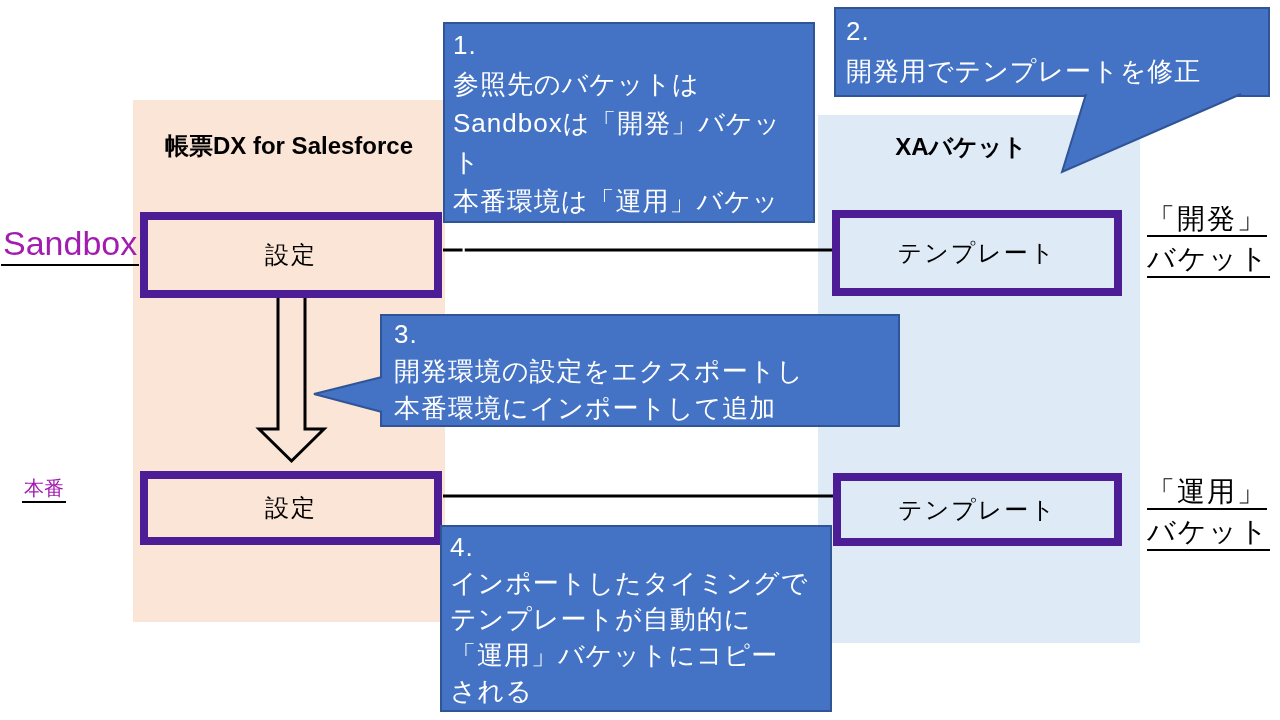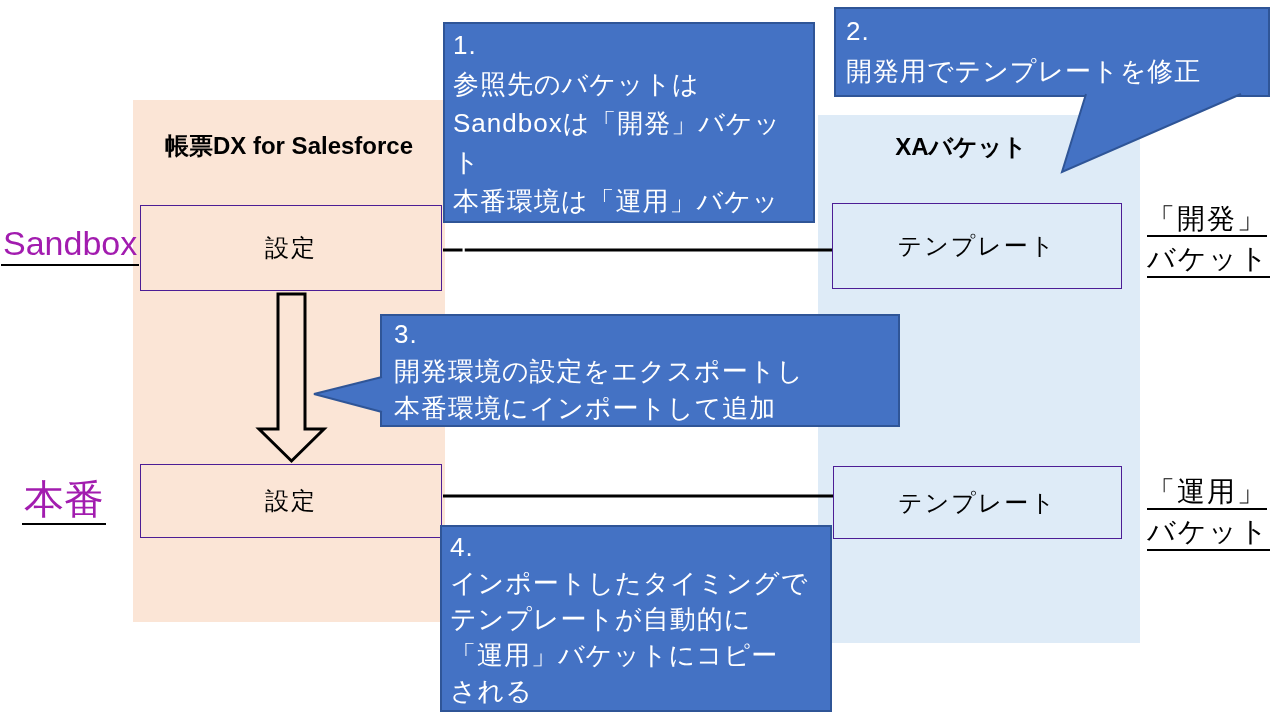--- a/index.html
+++ b/index.html
@@ -4,30 +4,30 @@
 <style>
   html,body{margin:0;padding:0;background:#fff;}
   body{font-family:"Liberation Sans","DejaVu Sans",sans-serif;}
   #canvas{position:relative;width:1280px;height:720px;background:#fff;overflow:hidden;}
   .col{position:absolute;}
   #col-left{left:133px;top:100px;width:312px;height:522px;background:var(--left_bg,#FBE5D6);}
   #col-right{left:818px;top:115px;width:322px;height:528px;background:var(--right_bg,#DEEBF7);}
   .col-header{position:absolute;font-weight:bold;font-size:24px;color:#000;text-align:center;z-index:2;}
   #hdr-left{left:133px;top:130px;width:312px;}
   #hdr-right{left:818px;top:131px;width:286px;}
-  .node-box{position:absolute;box-sizing:border-box;border:1px solid #4c1d95;display:flex;align-items:center;justify-content:center;font-size:24px;letter-spacing:2px;color:#000;z-index:2;}
+  .node-box{position:absolute;box-sizing:border-box;border:8px solid #4c1d95;display:flex;align-items:center;justify-content:center;font-size:24px;letter-spacing:2px;color:#000;z-index:2;margin-top:7px;}
   .node-peach{background:var(--left_bg,#FBE5D6);}
   .node-blue{background:var(--right_bg,#DEEBF7);font-family:Liberation Mono, monospace;}
   #set1{left:140px;top:205px;width:302px;height:86px;}
   #set2{left:140px;top:464px;width:302px;height:74px;}
   #tpl1{left:832px;top:203px;width:290px;height:86px;}
   #tpl2{left:833px;top:466px;width:289px;height:73px;}
   .side-label{position:absolute;color:#a21caf;z-index:2;border-bottom:2px solid #000;padding:0 2px 2px 2px;line-height:1.1;}
   #sandbox-label{left:1px;top:225px;font-size:34px;}
-  #honban-label{left:22px;top:477px;font-size:40px;}
+  #honban-label{left:22px;top:477px;font-size:20px;}
   .bucket-label{position:absolute;display:flex;flex-direction:column;align-items:flex-start;gap:7px;z-index:2;}
   .bucket-label span{display:inline-block;border-bottom:2px solid #000;padding-bottom:2px;font-size:28px;letter-spacing:2px;color:#000;line-height:1.05;}
   #bucket-dev{left:1147px;top:204px;}
   #bucket-ops{left:1147px;top:477px;}
   .callout{position:absolute;box-sizing:border-box;background:var(--callout_fill,#4472C4);border:2px solid var(--callout_border,#2F5597);color:#fff;white-space:pre-line;font-size:26px;letter-spacing:1px;z-index:3;}
   #callout-1{left:443px;top:22px;width:372px;height:201px;padding:2px 8px;line-height:39px;}
   #callout-2{left:834px;top:7px;width:436px;height:90px;padding:2px 10px;line-height:40px;}
   #callout-3{left:380px;top:314px;width:520px;height:113px;padding:0 12px;line-height:37px;}
   #callout-4{left:440px;top:525px;width:392px;height:187px;padding:2px 8px;line-height:36px;}
   svg.overlay{position:absolute;left:0;top:0;pointer-events:none;}

